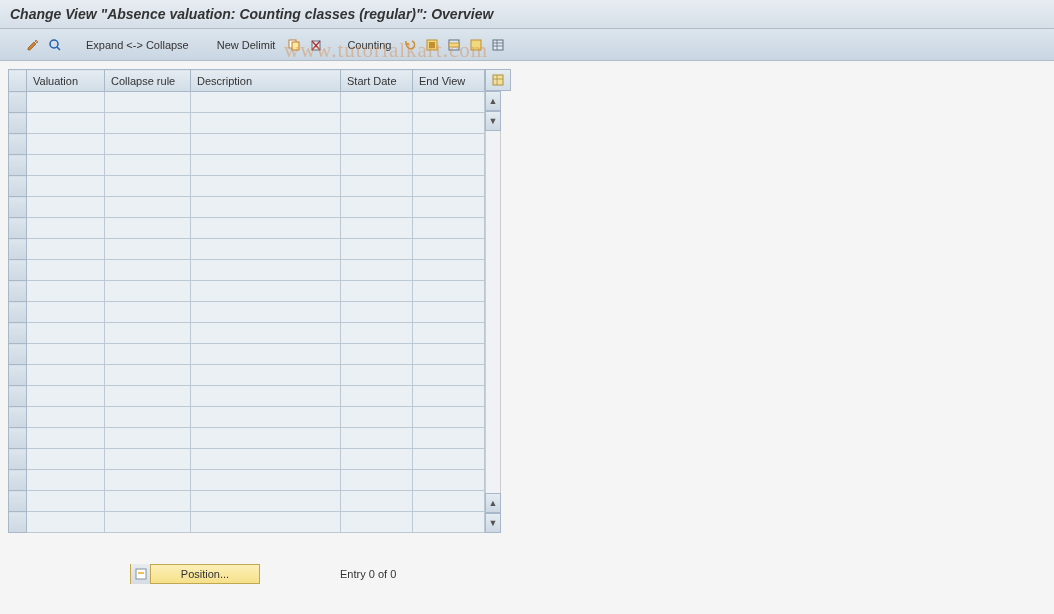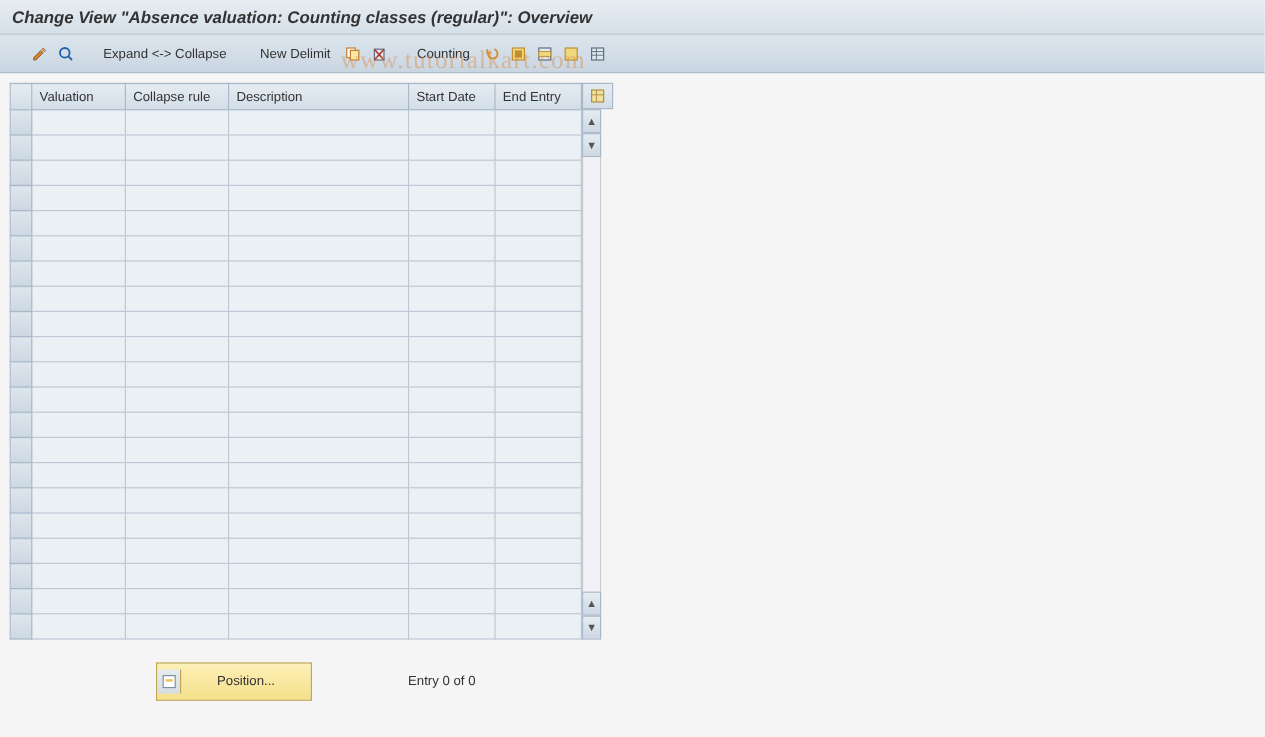--- a/index.html
+++ b/index.html
@@ -130,21 +130,21 @@
       display: flex;
       align-items: center;
       gap: 80px;
     }
     .position-btn {
       display: flex;
       align-items: center;
       background: linear-gradient(to bottom, #fdf0b8, #f5e08a);
       border: 1px solid #c0a850;
       width: 130px;
-      height: 32px;
+      height: 20px;
       cursor: pointer;
       font-size: 11px;
       color: #333;
     }
     .position-btn .pb-icon {
       width: 20px;
       height: 20px;
       background: linear-gradient(to bottom, #e8ecf0, #d5dce3);
       border-right: 1px solid #c0a850;
       display: flex;
@@ -251,21 +251,21 @@
 <div class="content-area">
   <div class="grid-wrapper">
     <table class="grid-table">
       <thead>
         <tr>
           <th class="row-selector-header"></th>
           <th class="col-absvalgrpg">Valuation</th>
           <th class="col-valuation">Collapse rule</th>
           <th class="col-description">Description</th>
           <th class="col-startdate">Start Date</th>
-          <th class="col-enddate">End Entry</th>
+          <th class="col-enddate">End View</th>
         </tr>
       </thead>
       <tbody id="grid-body">
 
       <tr>
             <td class="row-selector"></td>
             <td class="col-absvalgrpg"></td>
             <td class="col-valuation"></td>
             <td class="col-description"></td>
             <td class="col-startdate"></td>

